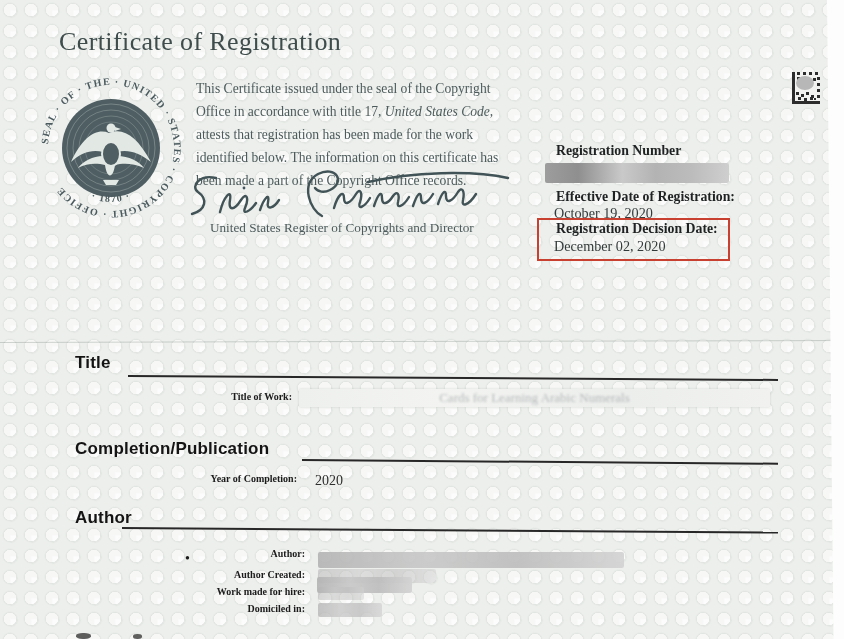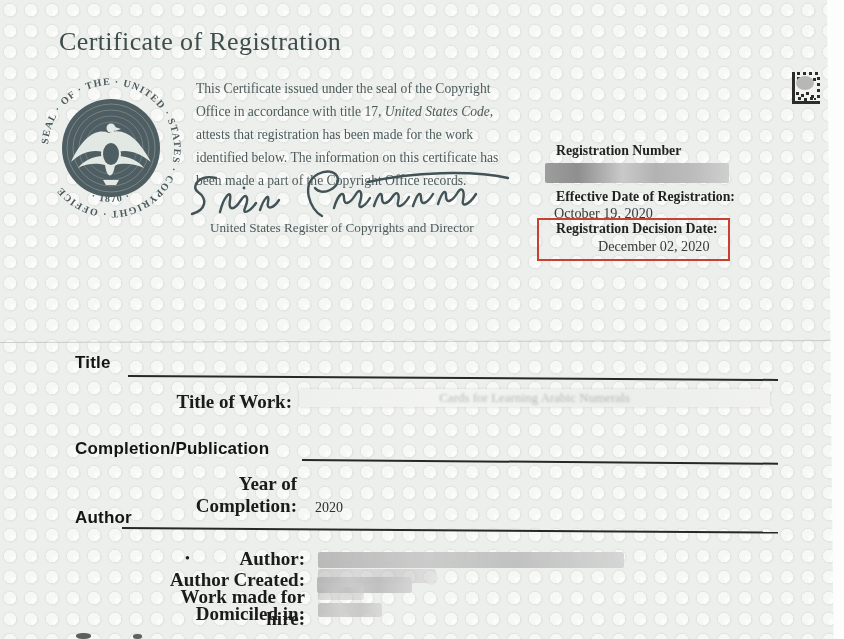--- a/index.html
+++ b/index.html
@@ -39,21 +39,21 @@
     border:2px solid #c8402f;
   }
   .rule{
     height:2.4px;background:#272727;transform-origin:left center;
   }
   .section-heading{
     font-family:"Liberation Sans", sans-serif;
     font-weight:700;font-size:17px;color:#141414;letter-spacing:.2px;
   }
   .field-label{
-    font-weight:700;font-size:19px;color:#1b1b1b;text-align:right;
+    font-weight:700;font-size:10px;color:#1b1b1b;text-align:right;
   }
   .field-value{font-size:14px;color:#2e2e2e;}
   .redact-light{
     background:linear-gradient(90deg,#eef0ee,#f3f4f2 30%,#eceeec 70%,#f1f2f0);
     border-radius:2px;overflow:hidden;
     box-shadow:0 0 2px rgba(160,165,160,.5);
   }
   .faint-text{
     font-size:13px;color:#8e9495;opacity:.6;filter:blur(1.1px);
     text-align:center;white-space:nowrap;line-height:18px;
@@ -130,21 +130,21 @@
     </svg>
   </div>
   <div class="abs signer-title">United States Register of Copyrights and Director</div>
 
   <div class="abs info-label" style="left:556px;top:143px;">Registration Number</div>
   <div class="abs reg-redaction"></div>
   <div class="abs info-label" style="left:556px;top:189px;">Effective Date of Registration:</div>
   <div class="abs info-value" style="left:554px;top:205px;">October 19, 2020</div>
   <div class="abs red-box"></div>
   <div class="abs info-label" style="left:556px;top:221px;">Registration Decision Date:</div>
-  <div class="abs info-value" style="left:554px;top:238px;margin-left:44px;">December 02, 2020</div>
+  <div class="abs info-value" style="left:554px;top:238px;">December 02, 2020</div>
 
   <div class="abs" style="left:792px;top:72px;width:28px;height:32px;" title="datamatrix-barcode">
     <svg width="28" height="32" viewBox="0 0 28 32">
       <rect x="0" y="0" width="28" height="32" fill="#f2f3f1"></rect>
       <rect x="0" y="0" width="3" height="32" fill="#2c2c2c"></rect>
       <rect x="0" y="29" width="28" height="3" fill="#2c2c2c"></rect>
       <g fill="#2c2c2c">
         <rect x="5" y="0" width="3" height="3"></rect>
           <rect x="11" y="0" width="3" height="3"></rect>
           <rect x="17" y="0" width="3" height="3"></rect>
@@ -171,21 +171,21 @@
   <div class="abs section-heading" style="left:75px;top:353px;">Title</div>
   <div class="abs rule" style="left:128px;top:375px;width:650px;transform:rotate(.35deg);"></div>
   <div class="abs field-label" style="left:150px;top:391px;width:142px;">Title of Work:</div>
   <div class="abs redact-light" style="left:299px;top:389px;width:471px;height:18px;">
     <div class="faint-text">Cards for Learning Arabic Numerals</div>
   </div>
 
   <div class="abs section-heading" style="left:75px;top:439px;">Completion/Publication</div>
   <div class="abs rule" style="left:302px;top:459px;width:476px;transform:rotate(.45deg);"></div>
   <div class="abs field-label" style="left:150px;top:473px;width:147px;">Year of Completion:</div>
-  <div class="abs field-value" style="left:315px;top:500px;text-align:right;">2020</div>
+  <div class="abs field-value" style="left:315px;top:473px;text-align:right;">2020</div>
 
   <div class="abs section-heading" style="left:75px;top:508px;">Author</div>
   <div class="abs rule" style="left:122px;top:527px;width:656px;transform:rotate(.4deg);"></div>
 
   <div class="abs bullet" style="left:185px;top:551px;">•</div>
 
   <div class="abs field-label" style="left:150px;top:548px;width:155px;">Author:</div>
   <div class="abs redact-gray" style="left:318px;top:552px;width:306px;height:16px;"></div>
 
   <div class="abs field-label" style="left:150px;top:569px;width:155px;">Author Created:</div>

